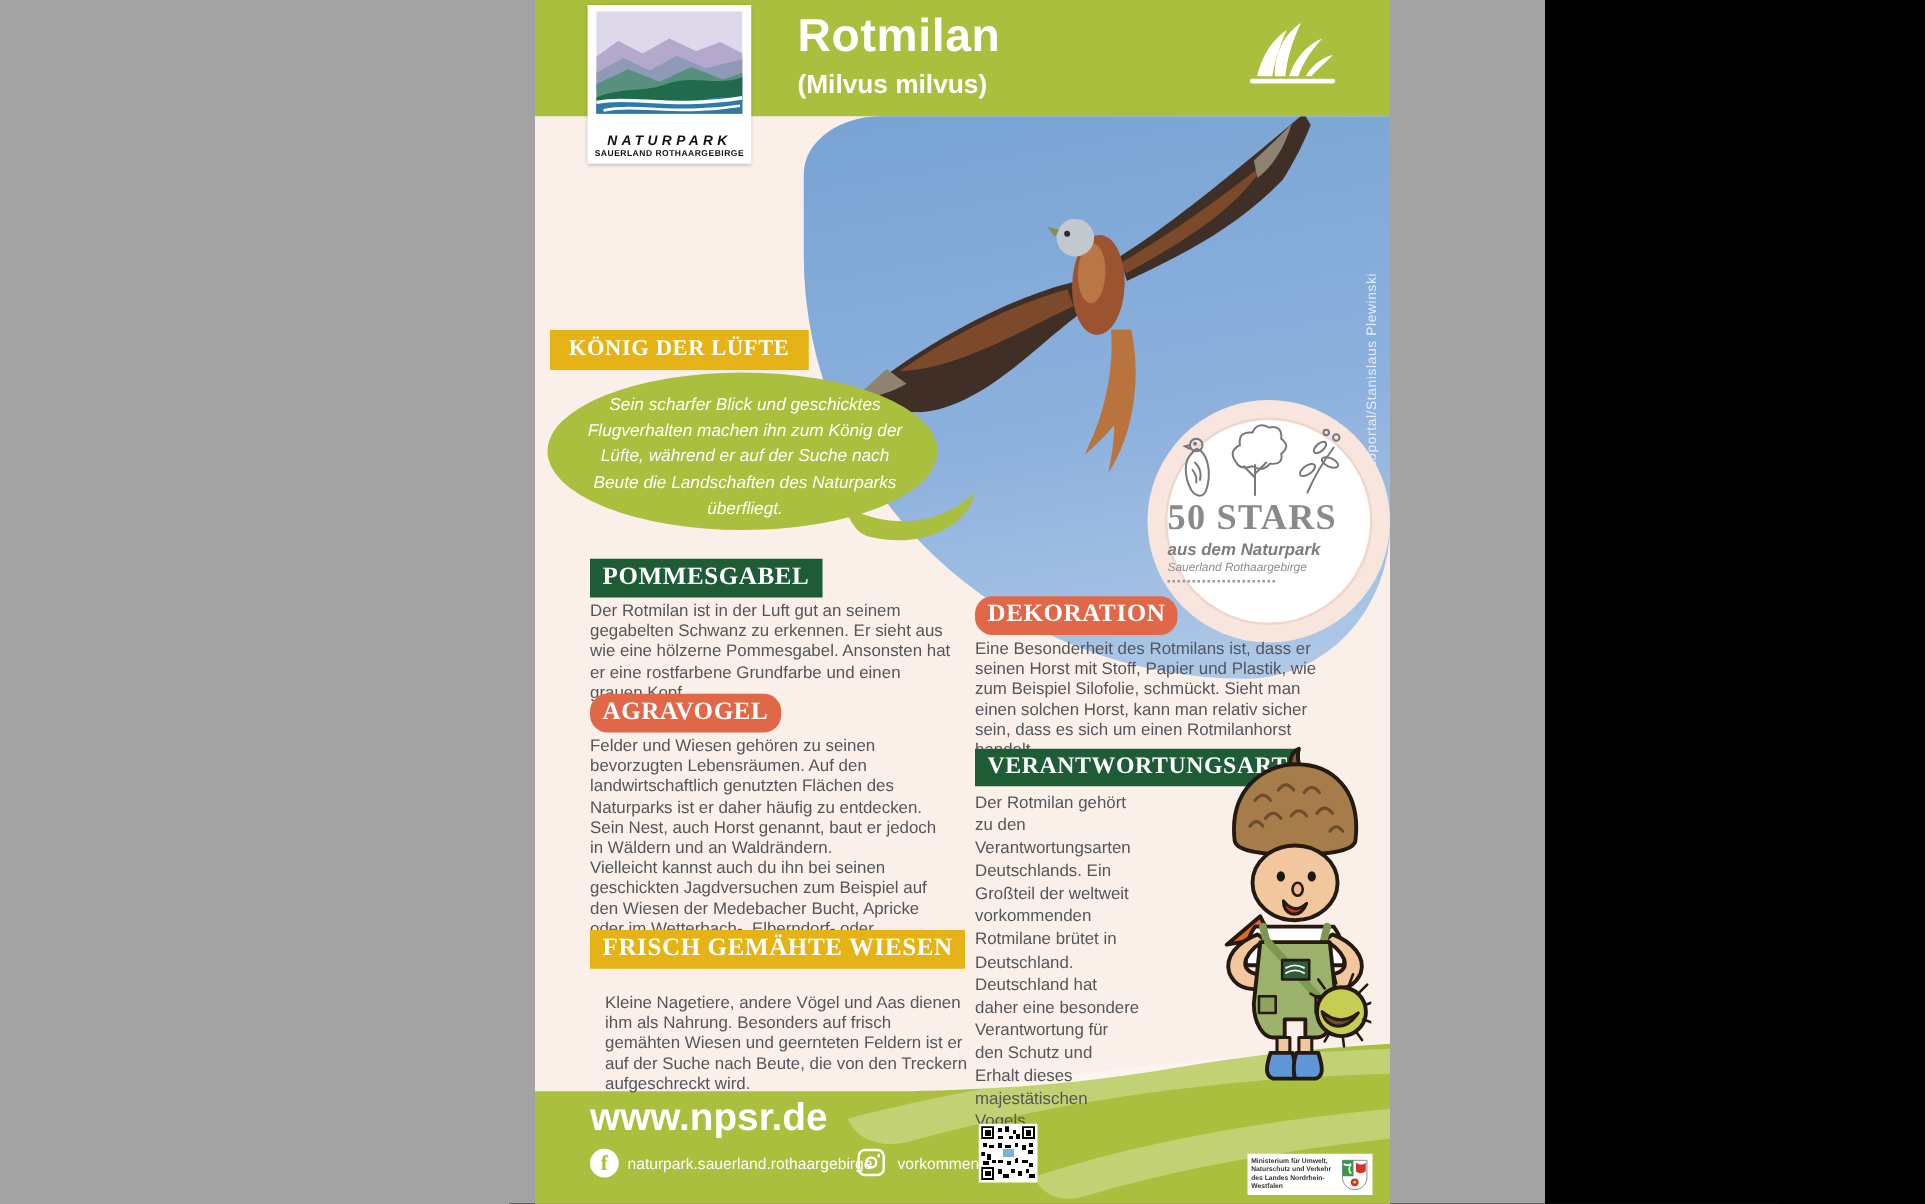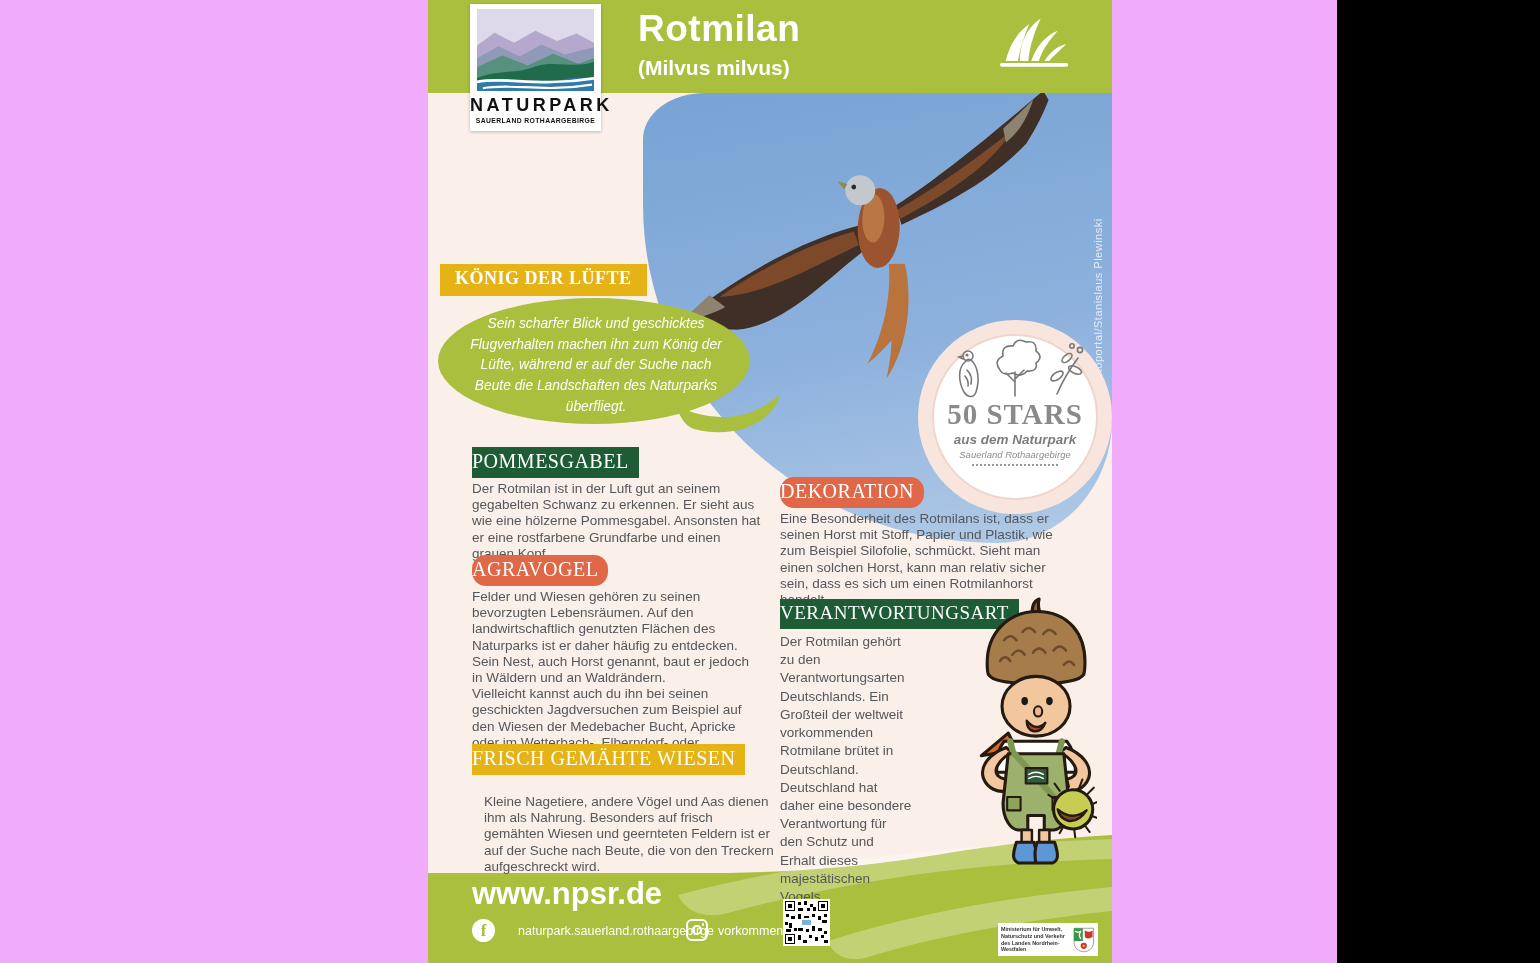--- a/index.html
+++ b/index.html
@@ -1,25 +1,25 @@
 <!DOCTYPE html>
 <html><head>
 <meta charset="utf-8">
 <style>
   html,body{margin:0;padding:0;background:#000;}
-  .stage{position:relative;width:1337px;height:963px;background:#f0abfc;overflow:hidden;
+  .stage{position:relative;width:1236px;height:963px;background:#a3a3a3;overflow:hidden;
          font-family:"Liberation Sans",sans-serif;}
   .poster{position:absolute;left:428px;top:0;width:684px;height:963px;background:#faf0e9;overflow:hidden;}
 
   
   .header{position:absolute;left:0;top:0;width:684px;height:93px;background:#a9bf3d;}
   .logo-box{position:absolute;left:42px;top:4px;width:131px;height:127px;background:#fff;
             box-shadow:0 1px 3px rgba(0,0,0,.25);z-index:6;text-align:center;padding-top:5px;box-sizing:border-box;}
   .logo-box svg{display:block;margin:0 auto;width:117px;height:82px;}
-  .logo-name{font-size:18px;font-weight:bold;letter-spacing:3.5px;color:#111;margin-top:4px;}
+  .logo-name{font-size:11px;font-weight:bold;letter-spacing:3.5px;color:#111;margin-top:16px;font-style:italic;}
   .logo-sub{font-size:6.8px;font-weight:bold;letter-spacing:.4px;color:#111;margin-top:1px;}
   .title{position:absolute;left:210px;top:8px;font-size:37px;font-weight:bold;color:#fff;letter-spacing:.5px;}
   .subtitle{position:absolute;left:210px;top:56px;font-size:21px;font-weight:bold;color:#fff;}
   .grass{position:absolute;left:570px;top:16px;width:74px;height:56px;}
 
   
   .sky{position:absolute;left:215px;top:93px;width:469px;height:450px;
        background:linear-gradient(170deg,#78a3d4 0%,#8db1dd 55%,#b2cbe7 100%);
        border-radius:80px 0 150px 460px / 60px 0 160px 440px;overflow:hidden;z-index:1;}
   .credit{position:absolute;right:8px;top:8px;height:330px;writing-mode:vertical-rl;transform:rotate(180deg);
@@ -32,30 +32,30 @@
   .bubble{position:absolute;left:8px;top:296px;width:346px;height:142px;z-index:3;}
   .bubble svg{position:absolute;left:0;top:0;}
   .bubble-text{position:absolute;left:26px;top:18px;width:268px;text-align:center;color:#fff;
                font-style:italic;font-size:13.8px;line-height:1.5;}
 
   
   .badge-halo{position:absolute;left:490px;top:320px;width:194px;height:194px;border-radius:50%;
               background:#f8e6de;z-index:2;}
   .badge{position:absolute;left:504px;top:334px;width:166px;height:166px;border-radius:50%;background:#fff;
          border:2px solid #f0d6ca;box-sizing:border-box;z-index:3;display:flex;flex-direction:column;
-         align-items:center;text-align:center;}
+         align-items:flex-start;text-align:center;}
   .badge-title{font-family:"Liberation Serif",serif;font-weight:bold;font-size:29px;color:#8a8a8a;
                letter-spacing:1px;line-height:1;margin-top:2px;}
   .badge-sub{font-style:italic;font-weight:bold;font-size:13.5px;color:#7d7d7d;margin-top:3px;}
   .badge-sub2{font-style:italic;font-size:9.5px;color:#8d8d8d;margin-top:2px;}
   .badge-dots{width:86px;border-bottom:2px dotted #9a9a9a;margin-top:4px;}
 
   
-  .hdr{position:absolute;color:#fff;font-family:"Liberation Serif",serif;font-weight:normal;
-       font-size:20px;letter-spacing:.5px;padding:3px 10px 5px 0;z-index:4;text-align:center;}
+  .hdr{position:absolute;color:#fff;font-family:"Liberation Serif",serif;font-weight:bold;
+       font-size:20px;letter-spacing:.5px;padding:3px 10px 5px 10px;z-index:4;text-align:center;}
   .hdr-green{background:#1d5c35;}
   .hdr-orange{background:#e06848;border-radius:14px;}
   .hdr-yellow{background:#e5b316;}
   .body-txt{position:absolute;color:#55555a;font-size:13.5px;line-height:1.2;z-index:4;}
 
   
   .mascot{position:absolute;left:545px;top:597px;width:124px;height:268px;z-index:4;}
 
   
   .footer-wave{position:absolute;left:0;top:833px;width:684px;height:130px;z-index:2;}
@@ -219,21 +219,21 @@
       </g>
     </svg>
 
     <svg class="footer-wave" viewBox="0 0 684 130" preserveAspectRatio="none">
       <path d="M0,40 L300,40 C400,38 460,30 520,20 C575,11 630,5 684,2 L684,130 L0,130 Z" fill="#a9bf3d"></path>
       <path d="M250,62 C380,28 520,12 684,6 L684,26 C540,30 420,48 300,80 C278,86 258,80 250,62 Z" fill="#ffffff" opacity=".28"></path>
       <path d="M400,108 C500,76 600,62 684,54 L684,78 C610,86 520,100 440,124 C420,130 404,122 400,108 Z" fill="#ffffff" opacity=".28"></path>
     </svg>
     <div class="website">www.npsr.de</div>
     <div class="fb-icon">f</div>
-    <div class="social-label" style="left:74px;top:924px;margin-left:16px;">naturpark.sauerland.rothaargebirge</div>
+    <div class="social-label" style="left:74px;top:924px;">naturpark.sauerland.rothaargebirge</div>
     <div class="ig-icon">
       <div class="lens"></div>
       <div class="dot"></div>
     </div>
     <div class="social-label" style="left:290px;top:924px;">vorkommenden</div>
 
     <div class="qr">
       <svg viewBox="0 0 29 29" width="43" height="43" shape-rendering="crispEdges">
         <rect width="29" height="29" fill="#fff"></rect>
         <g fill="#000">

